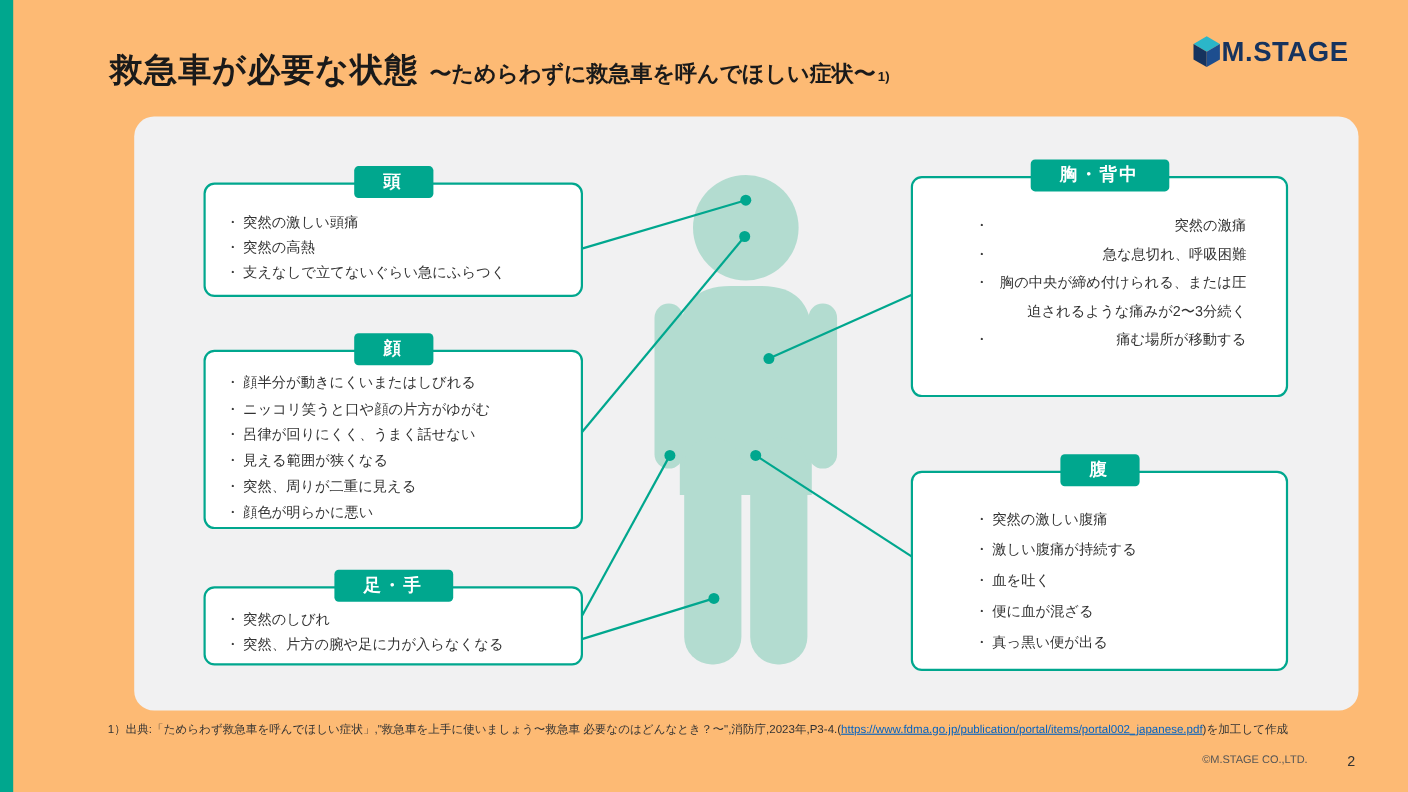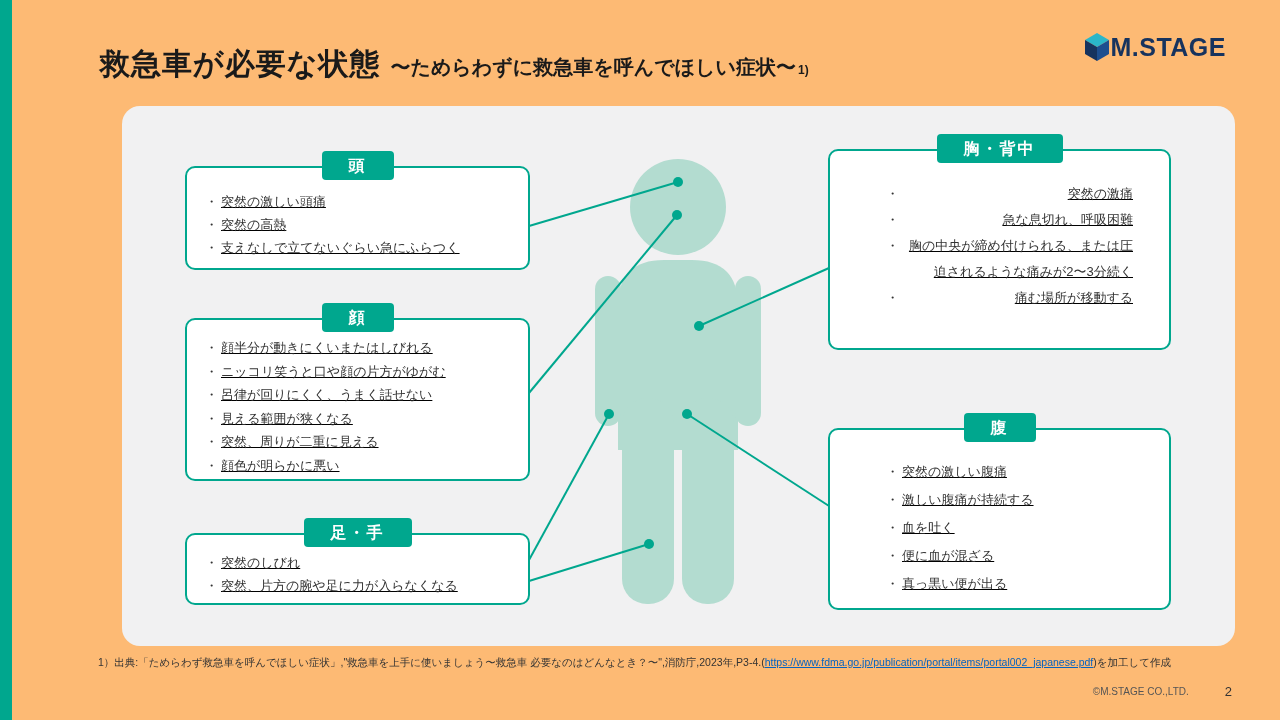--- a/index.html
+++ b/index.html
@@ -90,21 +90,20 @@
     font-weight: bold;
     line-height: 29px;
     height: 29px;
     padding: 0 27px;
     border-radius: 4px;
     white-space: nowrap;
     letter-spacing: 2px;
   }
   .callout ul {
     list-style: none;
-    text-decoration: underline;
   }
   .callout li {
     position: relative;
     font-size: 13px;
     color: #333333;
     padding-left: 16px;
   }
   .callout li::before {
     content: "・";
     position: absolute;
@@ -115,21 +114,21 @@
   #box-head   { left: 185px; top: 166px; width: 345px; height: 104px; }
   #box-head ul   { padding: 22px 14px 0 18px; }
   #box-head li   { line-height: 23px; }
   #box-face   { left: 185px; top: 318px; width: 345px; height: 163px; }
   #box-face ul   { padding: 16px 6px 0 18px; }
   #box-face li   { line-height: 23.5px; }
   #box-limbs  { left: 185px; top: 533px; width: 345px; height: 72px; }
   #box-limbs ul  { padding: 16px 14px 0 18px; }
   #box-limbs li  { line-height: 23px; }
   
-  #box-chest  { left: 828px; top: 149px; width: 343px; height: 201px; }
+  #box-chest  { left: 828px; top: 160px; width: 343px; height: 201px; }
   #box-chest ul  { padding: 30px 36px 0 56px; }
   #box-chest li  { line-height: 26px; text-align: right; }
   #box-abdomen{ left: 828px; top: 428px; width: 343px; height: 182px; }
   #box-abdomen ul{ padding: 28px 36px 0 56px; }
   #box-abdomen li{ line-height: 28px; }
   
   .footnote {
     position: absolute;
     left: 98px; top: 656px;
     width: 1140px;

